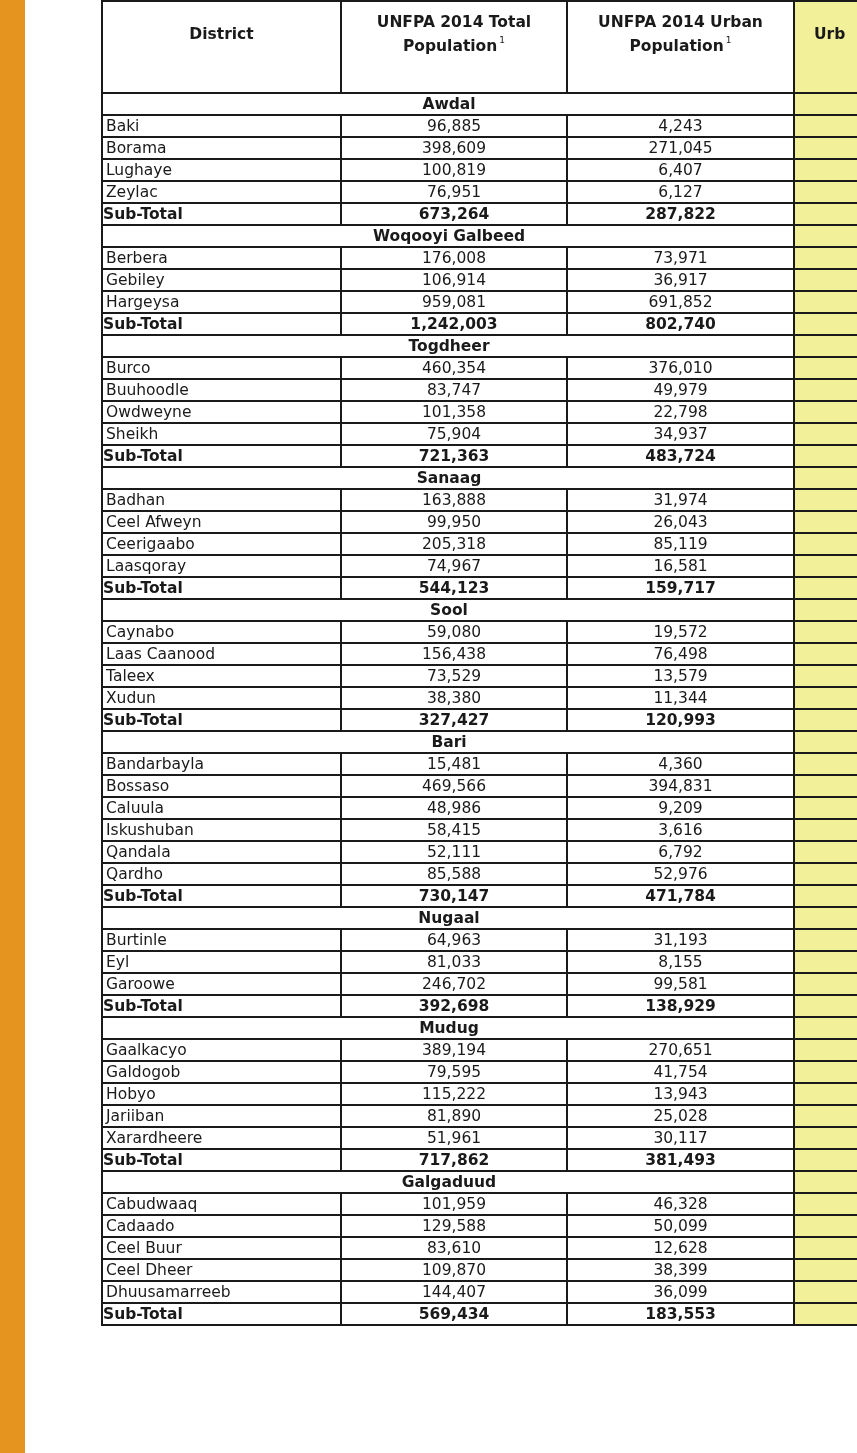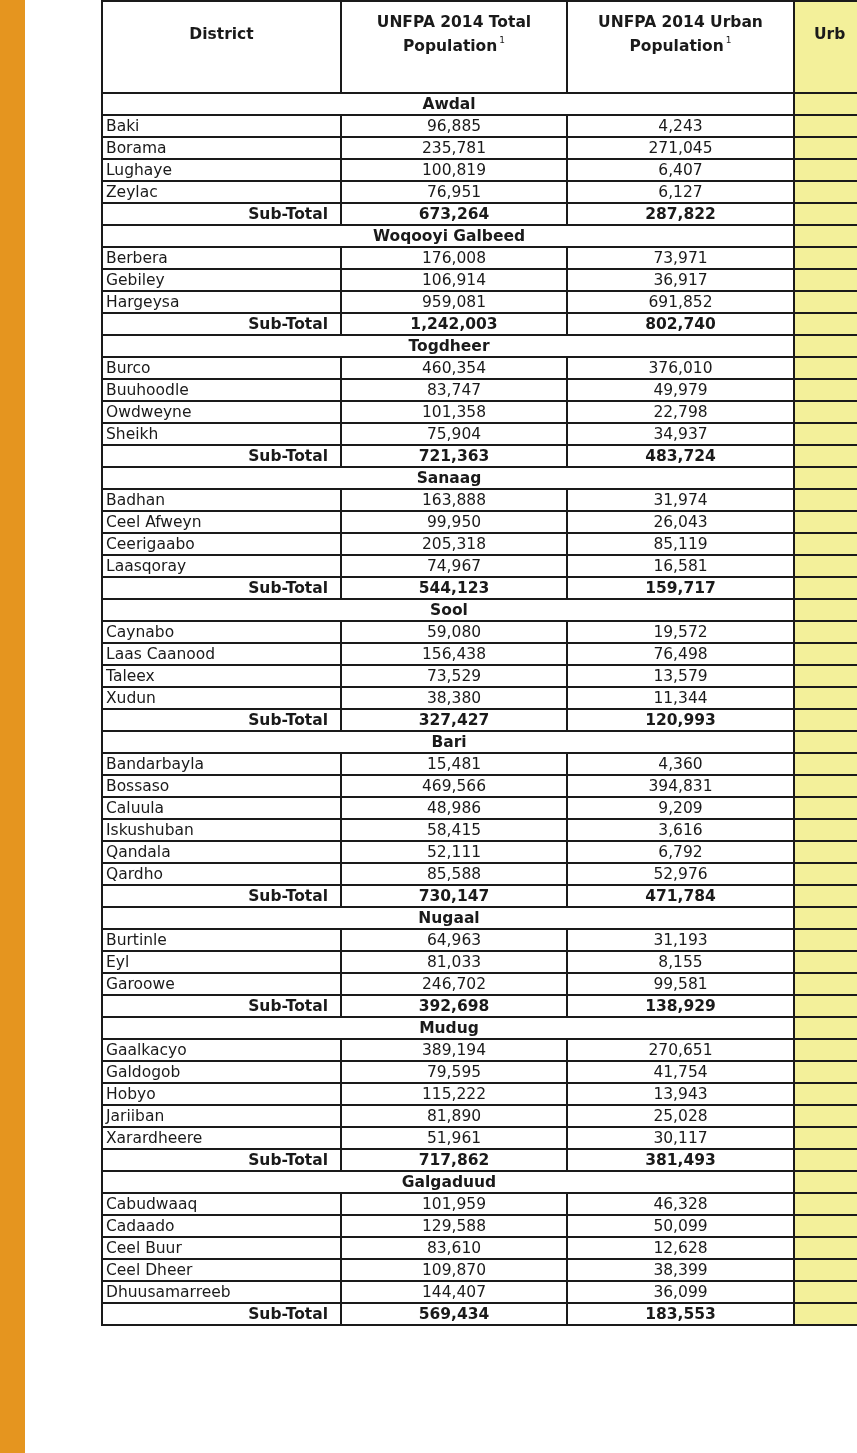--- a/index.html
+++ b/index.html
@@ -45,21 +45,21 @@
     box-sizing: border-box;
   }
   thead th.district-h { vertical-align: top; padding-top: 20px; margin-left: 43px; }
   thead th.extra-h { text-align: left; padding-left: 19px; padding-top: 20px; background: #f3f09a; }
   sup { font-size: 9px; font-weight: normal; vertical-align: top; position: relative; top: -6px; margin-left: 2px; }
   td.name { text-align: left; padding-left: 3px; }
   td.num { text-align: center; }
   td.extra { background: #f3f09a; }
   tr.region td.region-name { font-weight: bold; text-align: center; padding-left: 2px; }
   tr.subtotal td { font-weight: bold; }
-  tr.subtotal td.sub-label { text-align: right; padding-right: 12px; }
+  tr.subtotal td.sub-label { text-align: left; padding-right: 12px; }
   tr.subtotal td.num { text-align: center; border-radius: 9px; }
 </style>
 </head>
 <body>
 
 <div class="side-strip"></div>
 
 <div class="table-wrap">
   <table>
     <colgroup>
@@ -88,21 +88,21 @@
           <td class="extra"></td>
         </tr>
         <tr>
           <td class="name">Baki</td>
           <td class="num">96,885</td>
           <td class="num">4,243</td>
           <td class="extra"></td>
         </tr>
         <tr>
           <td class="name">Borama</td>
-          <td class="num">235,781</td>
+          <td class="num">398,609</td>
           <td class="num">271,045</td>
           <td class="extra"></td>
         </tr>
         <tr>
           <td class="name">Lughaye</td>
           <td class="num">100,819</td>
           <td class="num">6,407</td>
           <td class="extra"></td>
         </tr>
         <tr>

